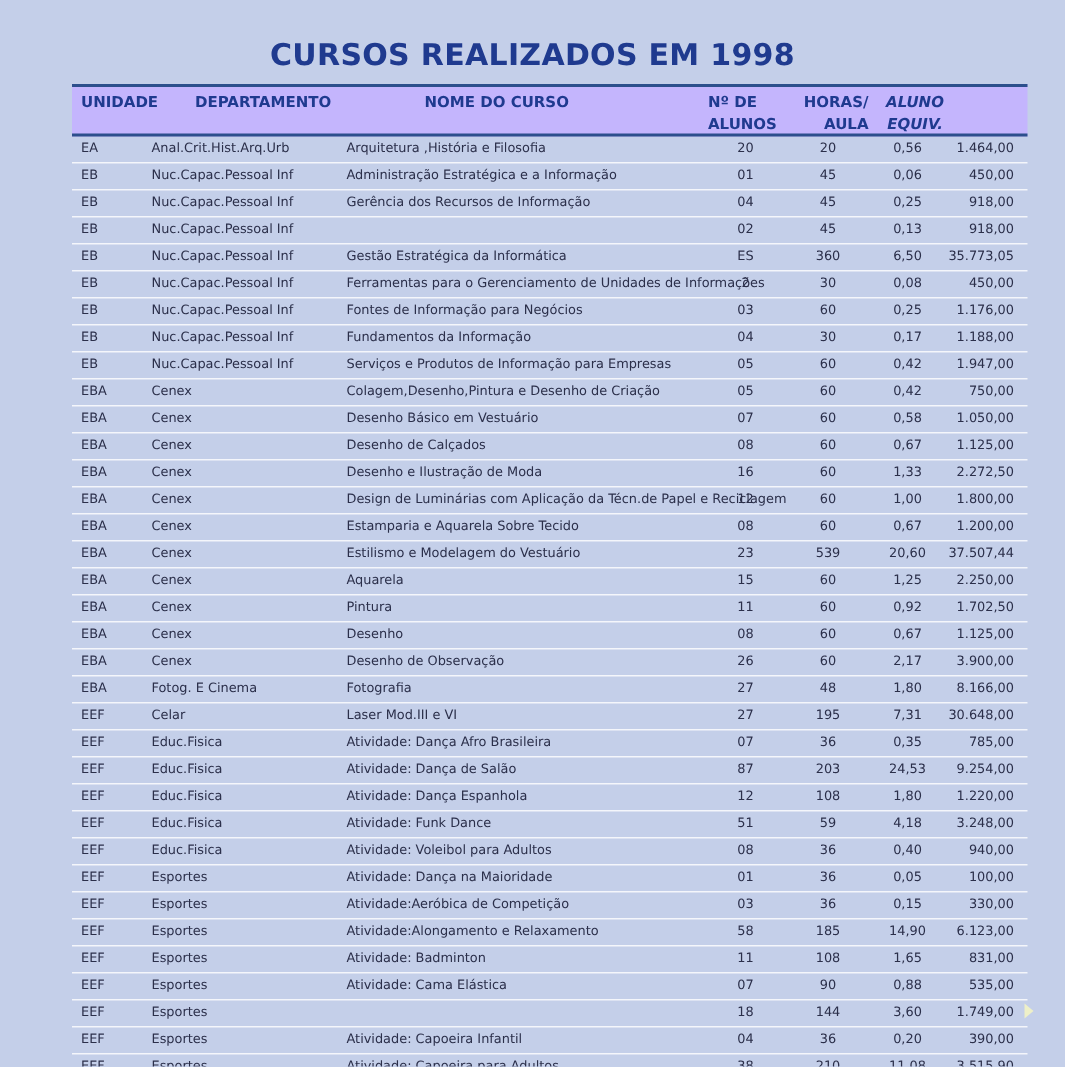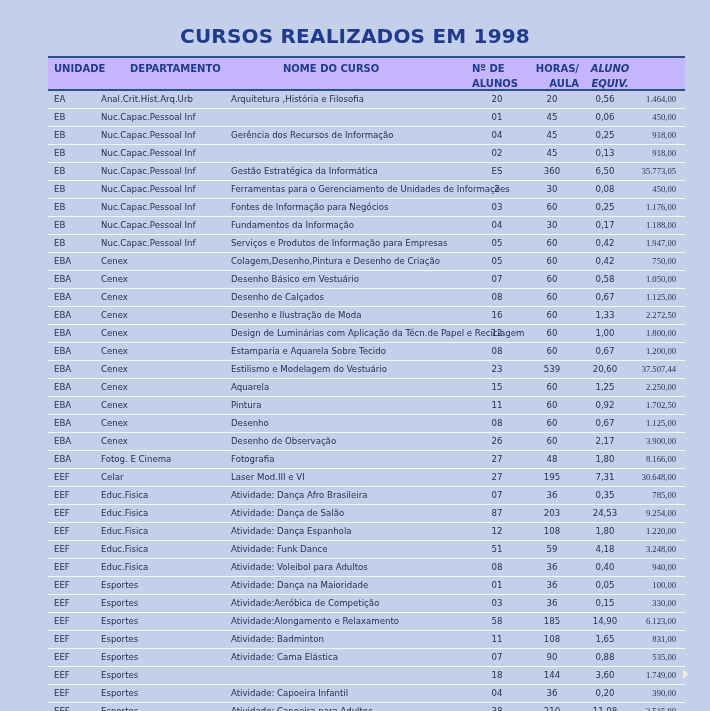--- a/index.html
+++ b/index.html
@@ -41,21 +41,21 @@
     border-bottom:1.5px solid #f4f6fb;
     font-size:8.6px; line-height:17px;
   }
   .row span { position:absolute; top:0; white-space:nowrap; }
   .c-unid { left:6px; }
   .c-dep { left:53px; }
   .c-nome { left:160px;margin-left:23px; }
   .c-alunos { left:434px; width:30px; text-align:center; }
   .c-horas { left:484px; width:40px; text-align:center; }
   .c-aluno { left:532px; width:50px; text-align:center; }
-  .c-receita { left:572px; width:56px; text-align:right;font-family:Liberation Serif, serif; }
+  .c-receita { left:572px; width:56px; text-align:right; }
   .arrow {
     position:absolute; left:683px; top:669px;
     width:0; height:0;
     border-top:5px solid transparent; border-bottom:5px solid transparent;
     border-left:6px solid #eef0c8;
   }
 </style>
 </head>
 <body>
 
@@ -76,20 +76,21 @@
         <span class="c-dep">Anal.Crit.Hist.Arq.Urb</span>
         <span class="c-nome">Arquitetura ,História e Filosofia</span>
         <span class="c-alunos">20</span>
         <span class="c-horas">20</span>
         <span class="c-aluno">0,56</span>
         <span class="c-receita">1.464,00</span>
       </div>
       <div class="row">
         <span class="c-unid">EB</span>
         <span class="c-dep">Nuc.Capac.Pessoal Inf</span>
+        <span class="c-nome">Administração  Estratégica e  a Informação</span>
         <span class="c-alunos">01</span>
         <span class="c-horas">45</span>
         <span class="c-aluno">0,06</span>
         <span class="c-receita">450,00</span>
       </div>
       <div class="row">
         <span class="c-unid">EB</span>
         <span class="c-dep">Nuc.Capac.Pessoal Inf</span>
         <span class="c-nome">Gerência dos Recursos de Informação</span>
         <span class="c-alunos">04</span>

